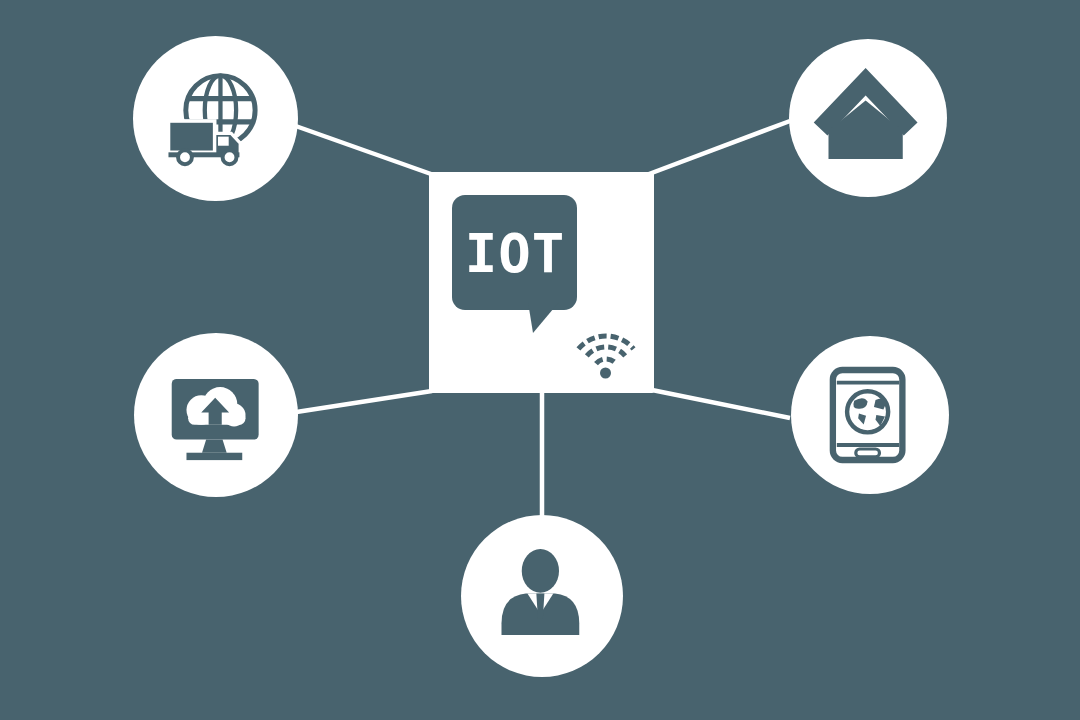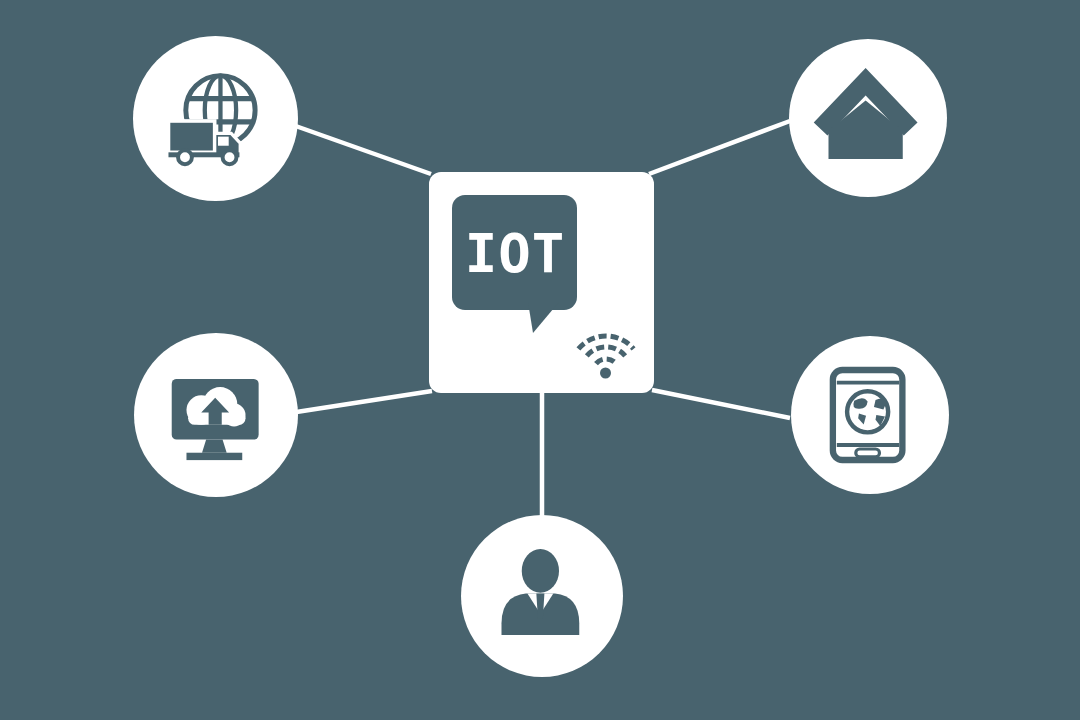--- a/index.html
+++ b/index.html
@@ -38,21 +38,21 @@
   .node-top-left     { left: 133px; top: 36px;  width: 165px; height: 165px; }
   .node-top-right    { left: 789px; top: 39px;  width: 158px; height: 158px; }
   .node-middle-left  { left: 134px; top: 333px; width: 164px; height: 164px; }
   .node-middle-right { left: 791px; top: 336px; width: 158px; height: 158px; }
   .node-bottom       { left: 461px; top: 515px; width: 162px; height: 162px; }
   .hub {
     position: absolute;
     left: 429px; top: 172px;
     width: 225px; height: 221px;
     background: var(--shape-color);
-    border-radius: 12px;
+    border-radius: 2px;
     z-index: 2;
   }
   .hub svg { display: block; width: 100%; height: 100%; }
   .iot-text {
     font-family: "DejaVu Sans Mono", "Liberation Mono", monospace;
     font-weight: 700;
     letter-spacing: 1px;
   }
   .cut  { fill: var(--background-color); }
   .cut-stroke { stroke: var(--background-color); fill: none; }

